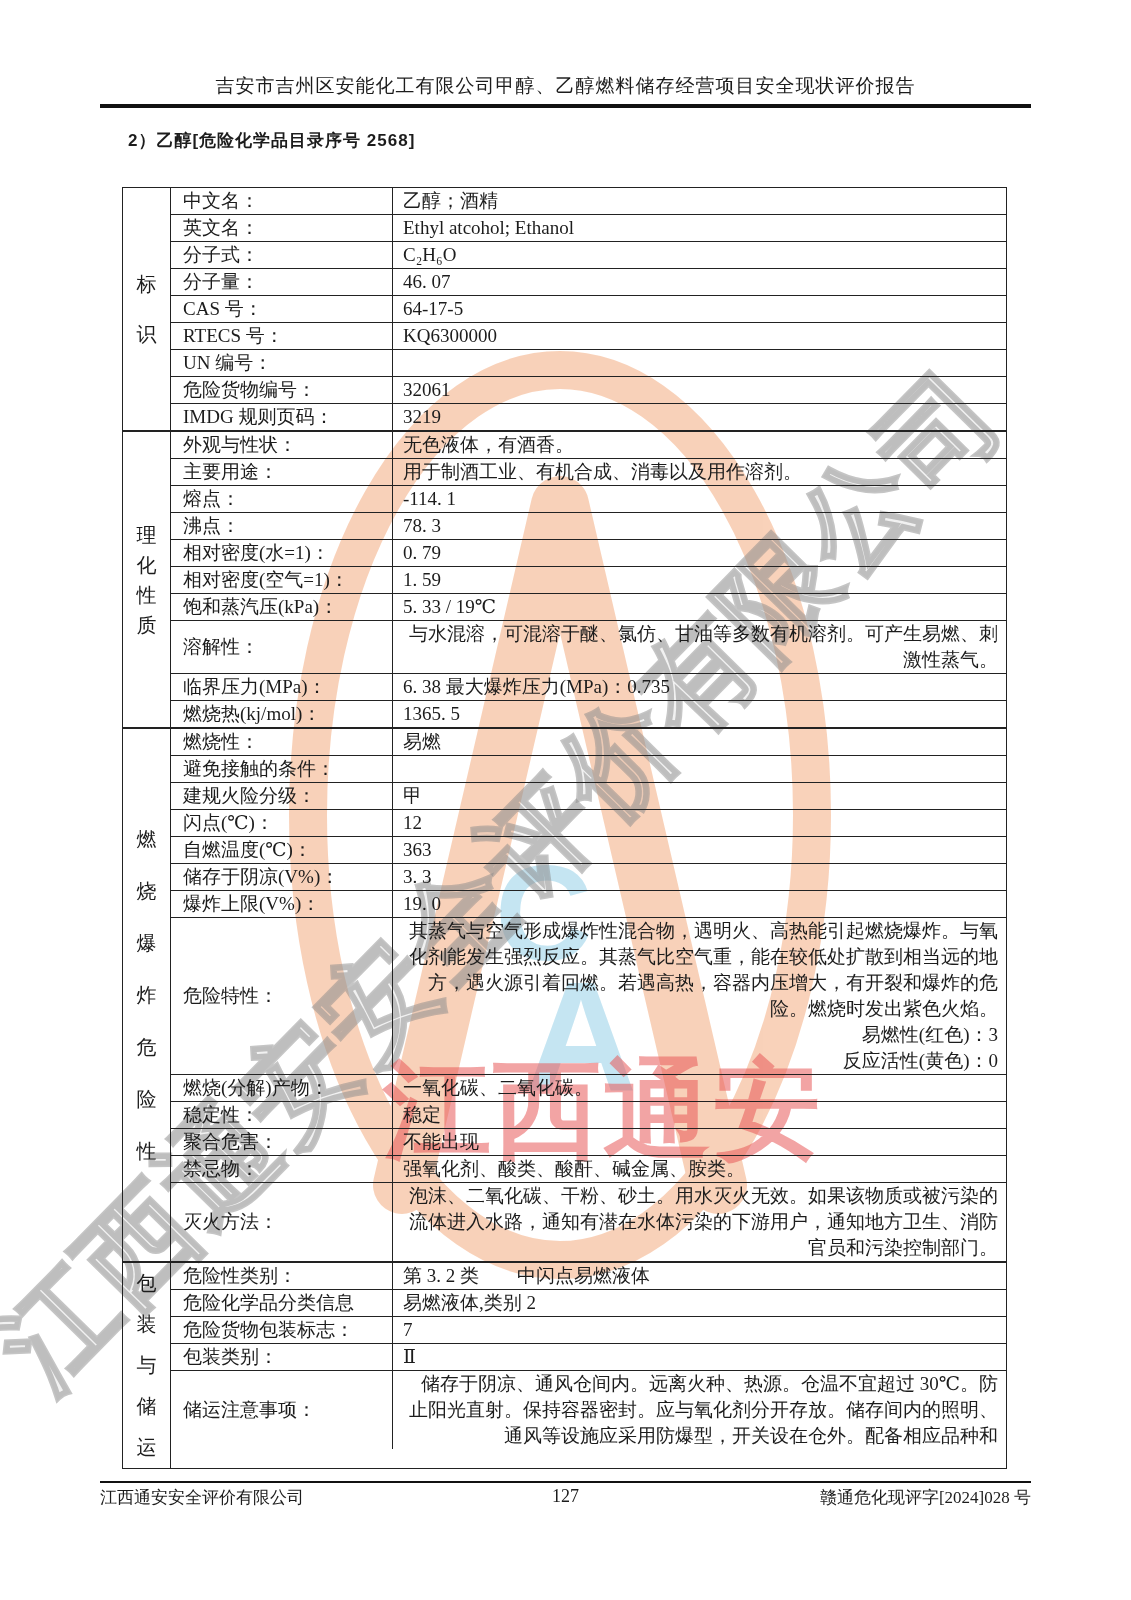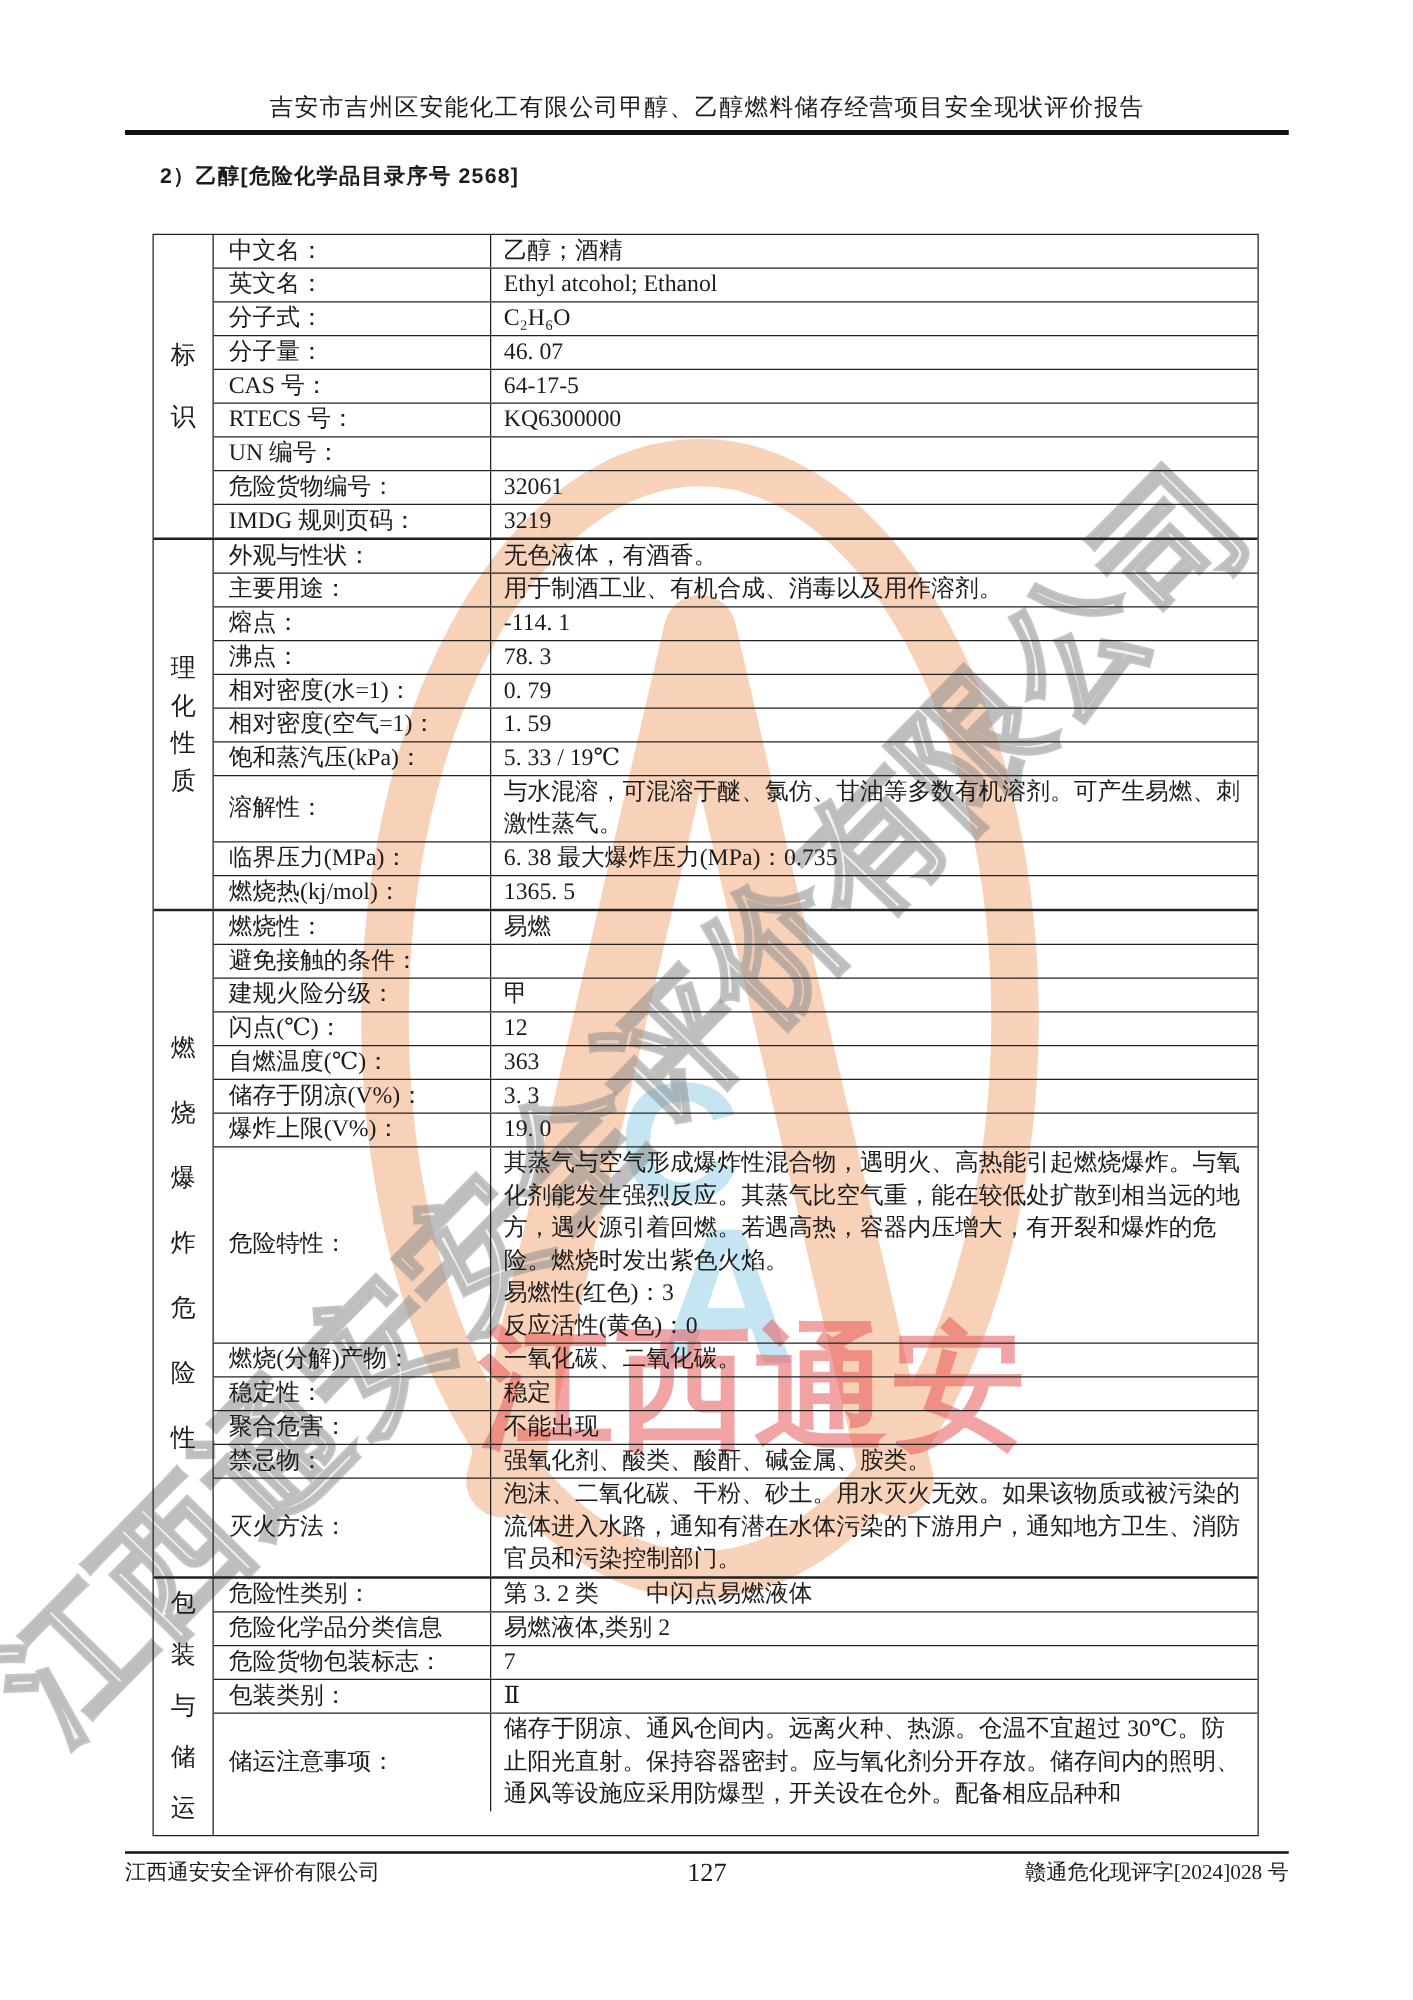--- a/index.html
+++ b/index.html
@@ -31,21 +31,21 @@
                  font-size:19px; letter-spacing:1px; z-index:1; }
   .header-rule { position:absolute; top:104px; left:100px; width:931px; height:4px;
                  background:#111; z-index:1; }
   .doc-title  { position:absolute; top:129px; left:128px; font-size:17px; font-weight:bold;
                 letter-spacing:1px; z-index:1;
                 font-family:"Liberation Sans","DejaVu Sans",sans-serif; }
   .footer-rule { position:absolute; top:1481px; left:100px; width:931px; height:2px;
                  background:#111; z-index:1; }
   .footer { position:absolute; top:1486px; left:100px; width:931px; display:flex;
             justify-content:space-between; font-size:17px; z-index:1; }
-  .footer-page { position:absolute; left:50%; transform:translateX(-50%); top:0; font-size:21px; }
+  .footer-page { position:absolute; left:50%; transform:translateX(-50%); top:0; font-size:18px; }
   
   .ctable {
     position:absolute; left:122px; top:187px; width:885px; z-index:1;
     border:1px solid #222; background:transparent;
     font-size:19px; line-height:26px;
   }
   .tgroup { display:flex; }
   .tgroup + .tgroup { border-top:2px solid #222; }
   .gcell {
     flex:0 0 48px; border-right:1px solid #222;
@@ -55,21 +55,21 @@
   .g0 .gcell { line-height:50px; }
   .g1 .gcell { line-height:30px; }
   .g2 .gcell { line-height:52px; }
   .g3 .gcell { line-height:41px; }
   .rows { flex:1; display:flex; flex-direction:column; min-width:0; }
   .trow { display:flex; min-height:26px; }
   .trow + .trow { border-top:1px solid #222; }
   .lcell { flex:0 0 222px; border-right:1px solid #222; display:flex; align-items:center;
            padding:0 4px 0 12px; }
   .vcell { flex:1; min-width:0; display:flex; align-items:center;
-           padding:0 8px 0 10px; white-space:pre-line; }
+           padding:0 8px 0 10px; white-space:pre-line;text-align:right; }
 </style>
 </head>
 <body>
 
 <div class="page">
 
   <div class="wm">
     <svg class="wm-logo" width="1131" height="1600" viewBox="0 0 1131 1600">
       <g stroke="#f19b66" fill="none" opacity="0.45">
         <ellipse cx="560" cy="815" rx="252" ry="445" stroke-width="38"></ellipse>

